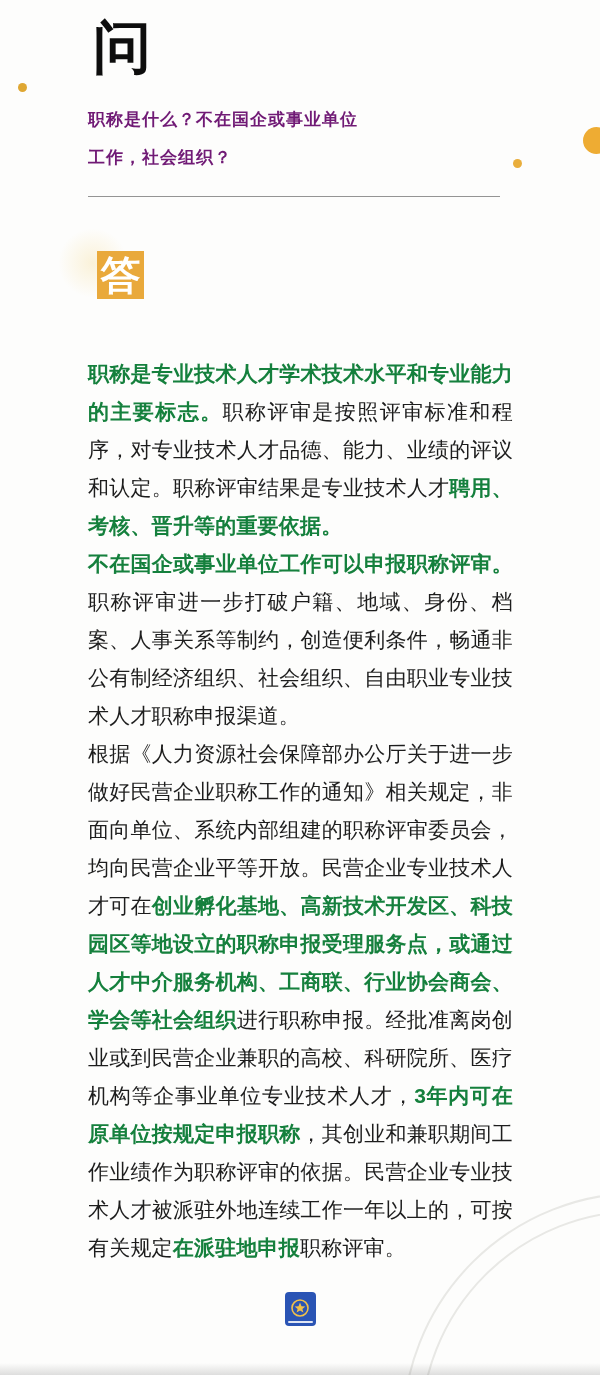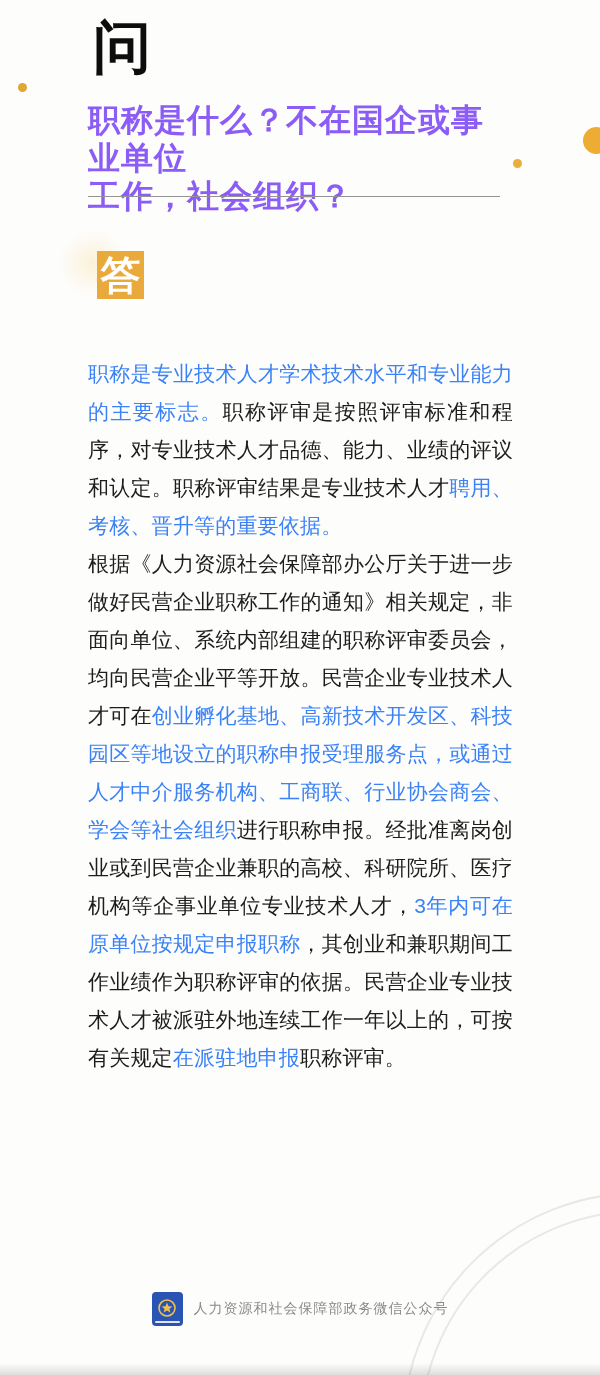--- a/index.html
+++ b/index.html
@@ -42,21 +42,21 @@
   }
 
   
   .q-icon {
     position: absolute; left: 93px; top: 18px;
     font-size: 58px; font-weight: 900; color: #0d0d0d;
     line-height: 1; letter-spacing: 0;
   }
   .q-title {
     position: absolute; left: 88px; top: 101px; width: 424px;
-    font-size: 32px; font-weight: 800; color: #8b5cf6;
+    font-size: 17px; font-weight: 800; color: #701a75;
     line-height: 38px; letter-spacing: 1px;
   }
   .divider {
     position: absolute; left: 88px; top: 196px; width: 412px; height: 0;
     border: none; border-top: 1.5px solid #949494;
   }
 
   
   .a-icon {
     position: absolute; left: 97px; top: 251px;
@@ -70,21 +70,21 @@
 
   
   .body-text {
     position: absolute; left: 88px; top: 355px; width: 425px;
     font-size: 21px; color: #1d1d1d;
     line-height: 38px;
     text-align: justify;
     letter-spacing: 0.2px;
   }
   .body-text p { margin: 0; font-weight: 400; }
-  .body-text .b { font-weight: 400; color: #3b82f6; }
+  .body-text .b { font-weight: 700; color: #15803d; }
 
   
   .footer {
     position: absolute; left: 0; right: 0; top: 1292px;
     display: flex; align-items: center; justify-content: center;
     gap: 11px;
   }
   .footer-logo {
     width: 31px; height: 34px;
     background: #2a54b4;
@@ -116,28 +116,28 @@
   <div class="arc arc-inner"></div>
 
   <div class="q-icon">问</div>
   <h1 class="q-title"><span>职称是什么？不在国企或事业单位</span><br><span>工作，社会组织？</span></h1>
   <hr class="divider">
 
   <div class="a-icon">答</div>
 
   <main class="body-text">
       <p><span class="b">职称是专业技术人才学术技术水平和专业能力的主要标志。</span><span>职称评审是按照评审标准和程序，对专业技术人才品德、能力、业绩的评议和认定。职称评审结果是专业技术人才</span><span class="b">聘用、考核、晋升等的重要依据。</span></p>
+      <p><span class="b">不在国企或事业单位工作可以申报职称评审。</span><span>职称评审进一步打破户籍、地域、身份、档案、人事关系等制约，创造便利条件，畅通非公有制经济组织、社会组织、自由职业专业技术人才职称申报渠道。</span></p>
       <p><span>根据《人力资源社会保障部办公厅关于进一步做好民营企业职称工作的通知》相关规定，非面向单位、系统内部组建的职称评审委员会，均向民营企业平等开放。民营企业专业技术人才可在</span><span class="b">创业孵化基地、高新技术开发区、科技园区等地设立的职称申报受理服务点，或通过人才中介服务机构、工商联、行业协会商会、学会等社会组织</span><span>进行职称申报。经批准离岗创业或到民营企业兼职的高校、科研院所、医疗机构等企事业单位专业技术人才，</span><span class="b">3年内可在原单位按规定申报职称</span><span>，其创业和兼职期间工作业绩作为职称评审的依据。民营企业专业技术人才被派驻外地连续工作一年以上的，可按有关规定</span><span class="b">在派驻地申报</span><span>职称评审。</span></p>
     </main>
 
   <footer class="footer">
     <div class="footer-logo">
       <svg width="22" height="22" viewBox="0 0 22 22">
         <circle cx="11" cy="10" r="8" fill="none" stroke="#f0c04a" stroke-width="1.6"></circle>
         <path d="M11 4.6 L12.5 8.2 L16.3 8.5 L13.4 10.9 L14.4 14.6 L11 12.5 L7.6 14.6 L8.6 10.9 L5.7 8.5 L9.5 8.2 Z" fill="#f0c04a"></path>
       </svg>
       <div class="micro-line"></div>
     </div>
-    <span class="footer-text">人力资源和社会保障部政务微信公众号</span>
   </footer>
 
   <div class="edge-shade-bottom"></div>
 </div>
 
 </body></html>

